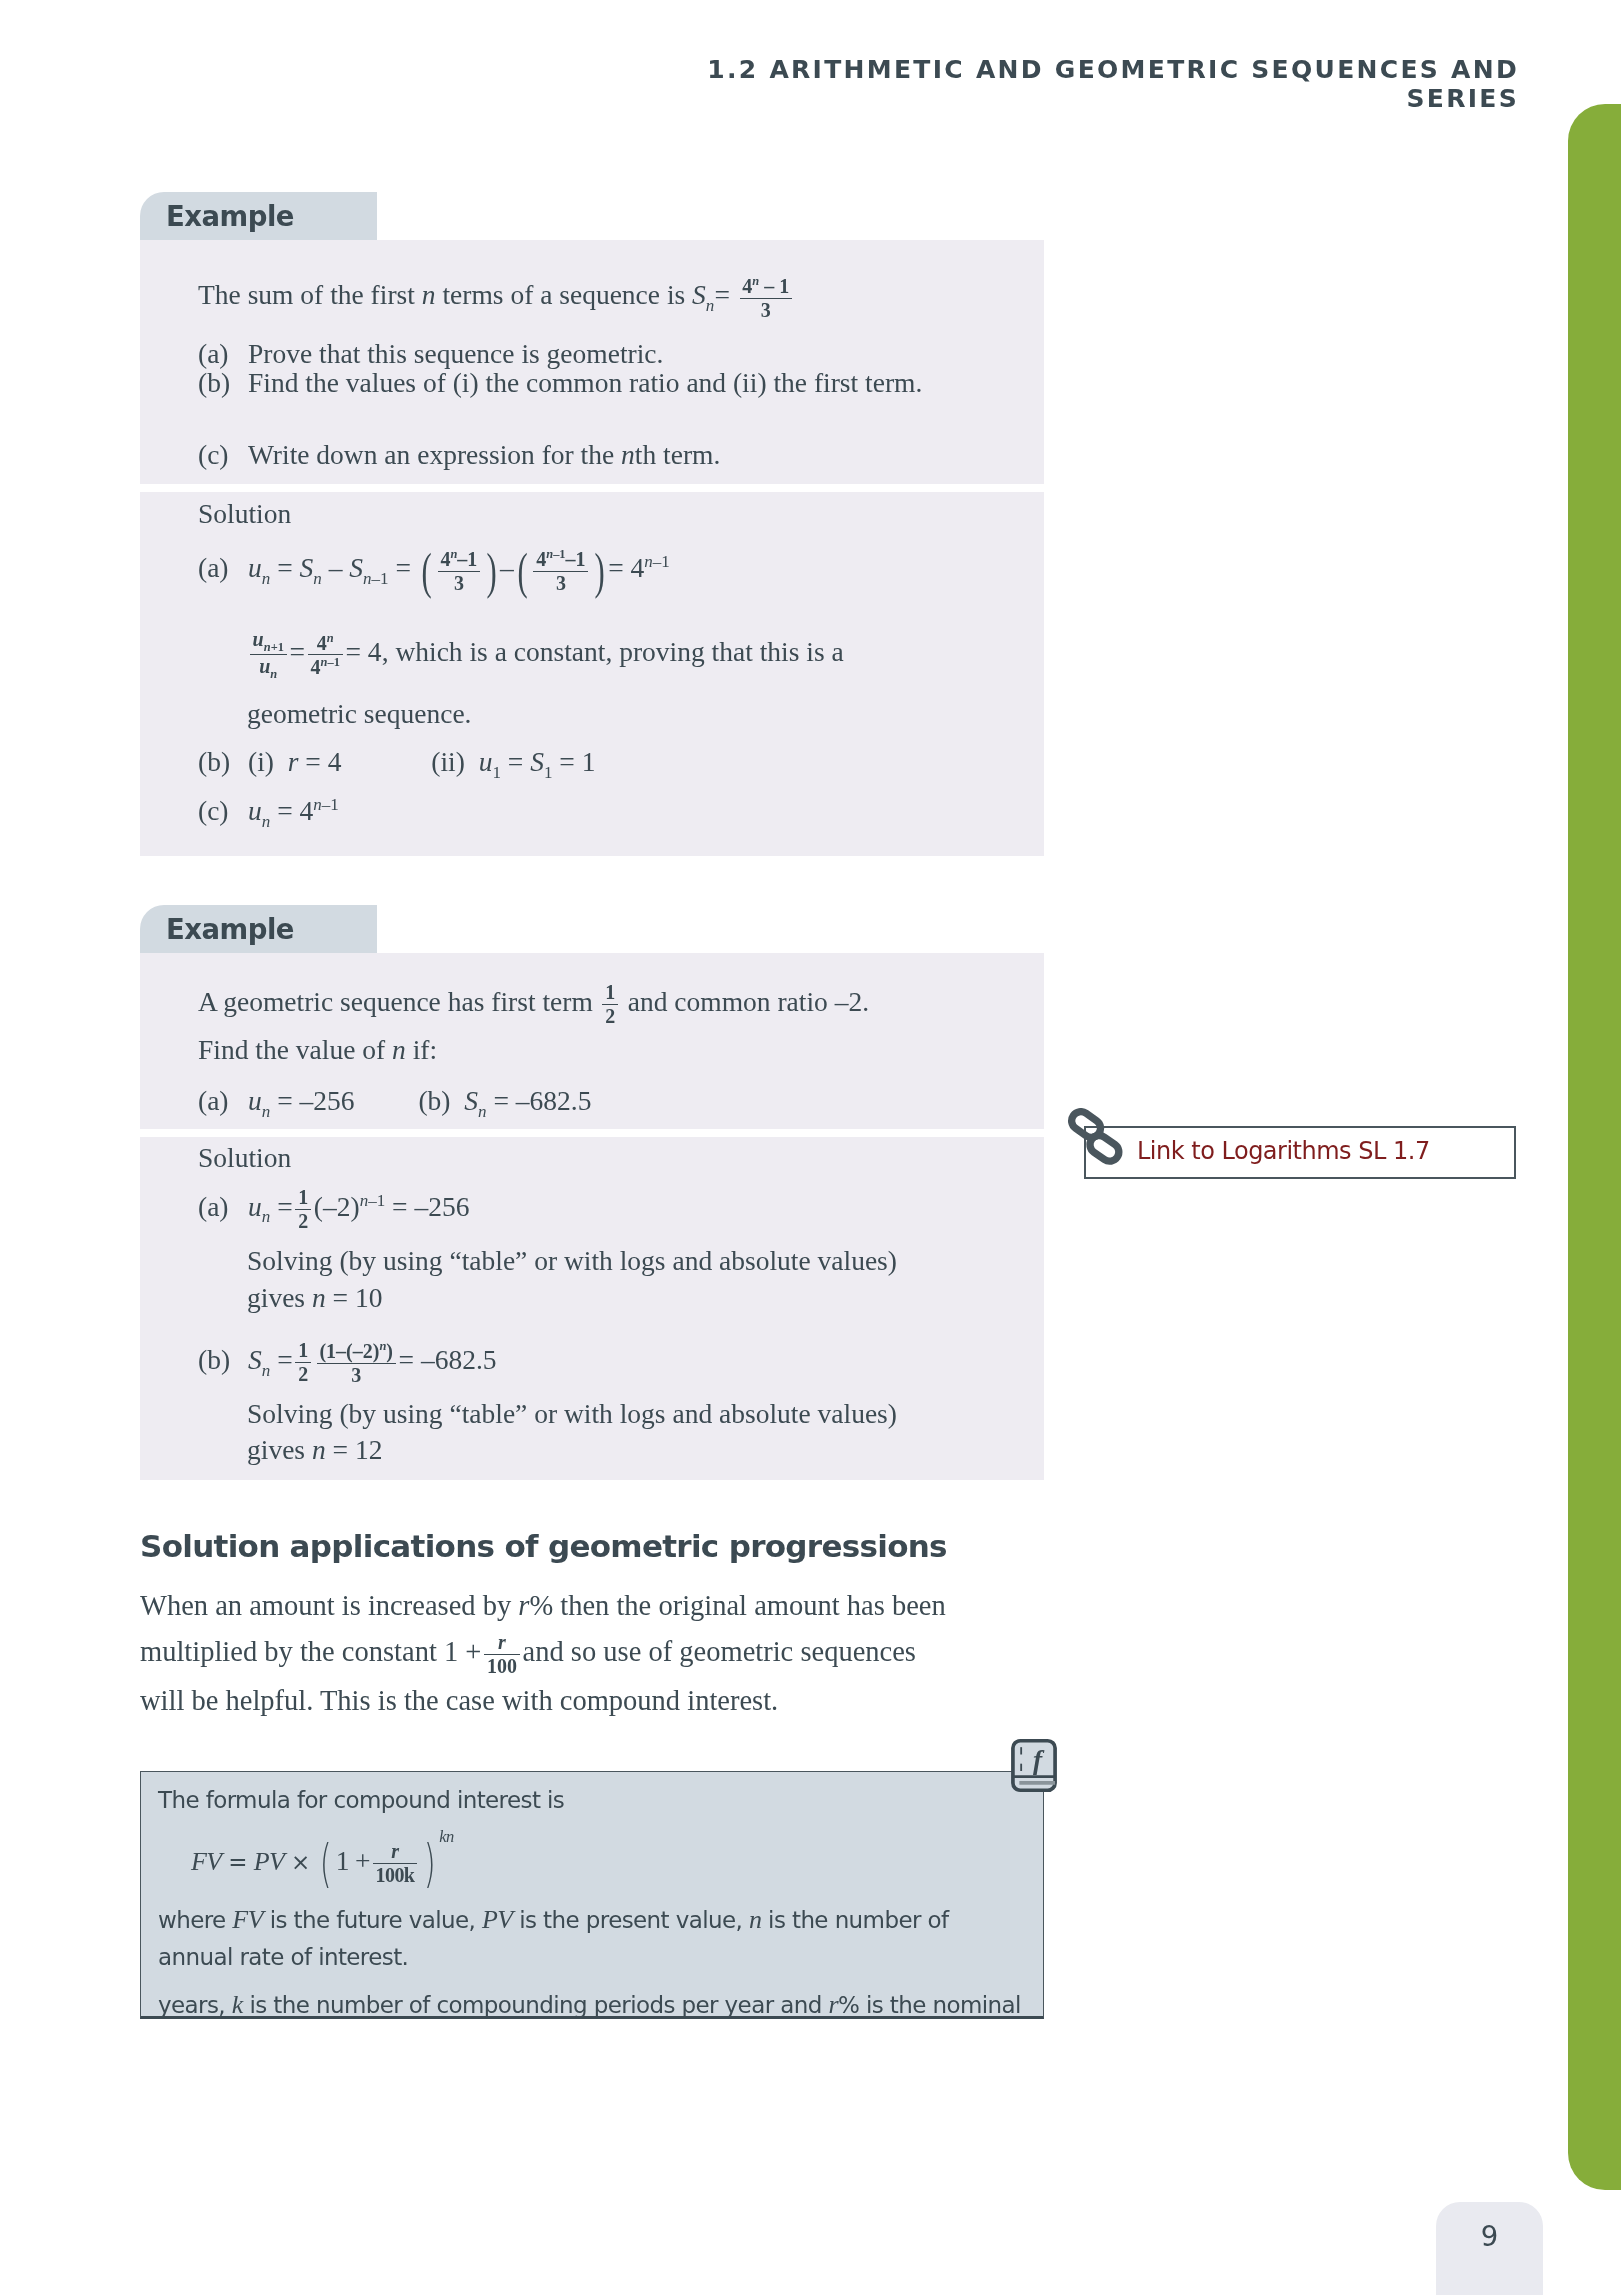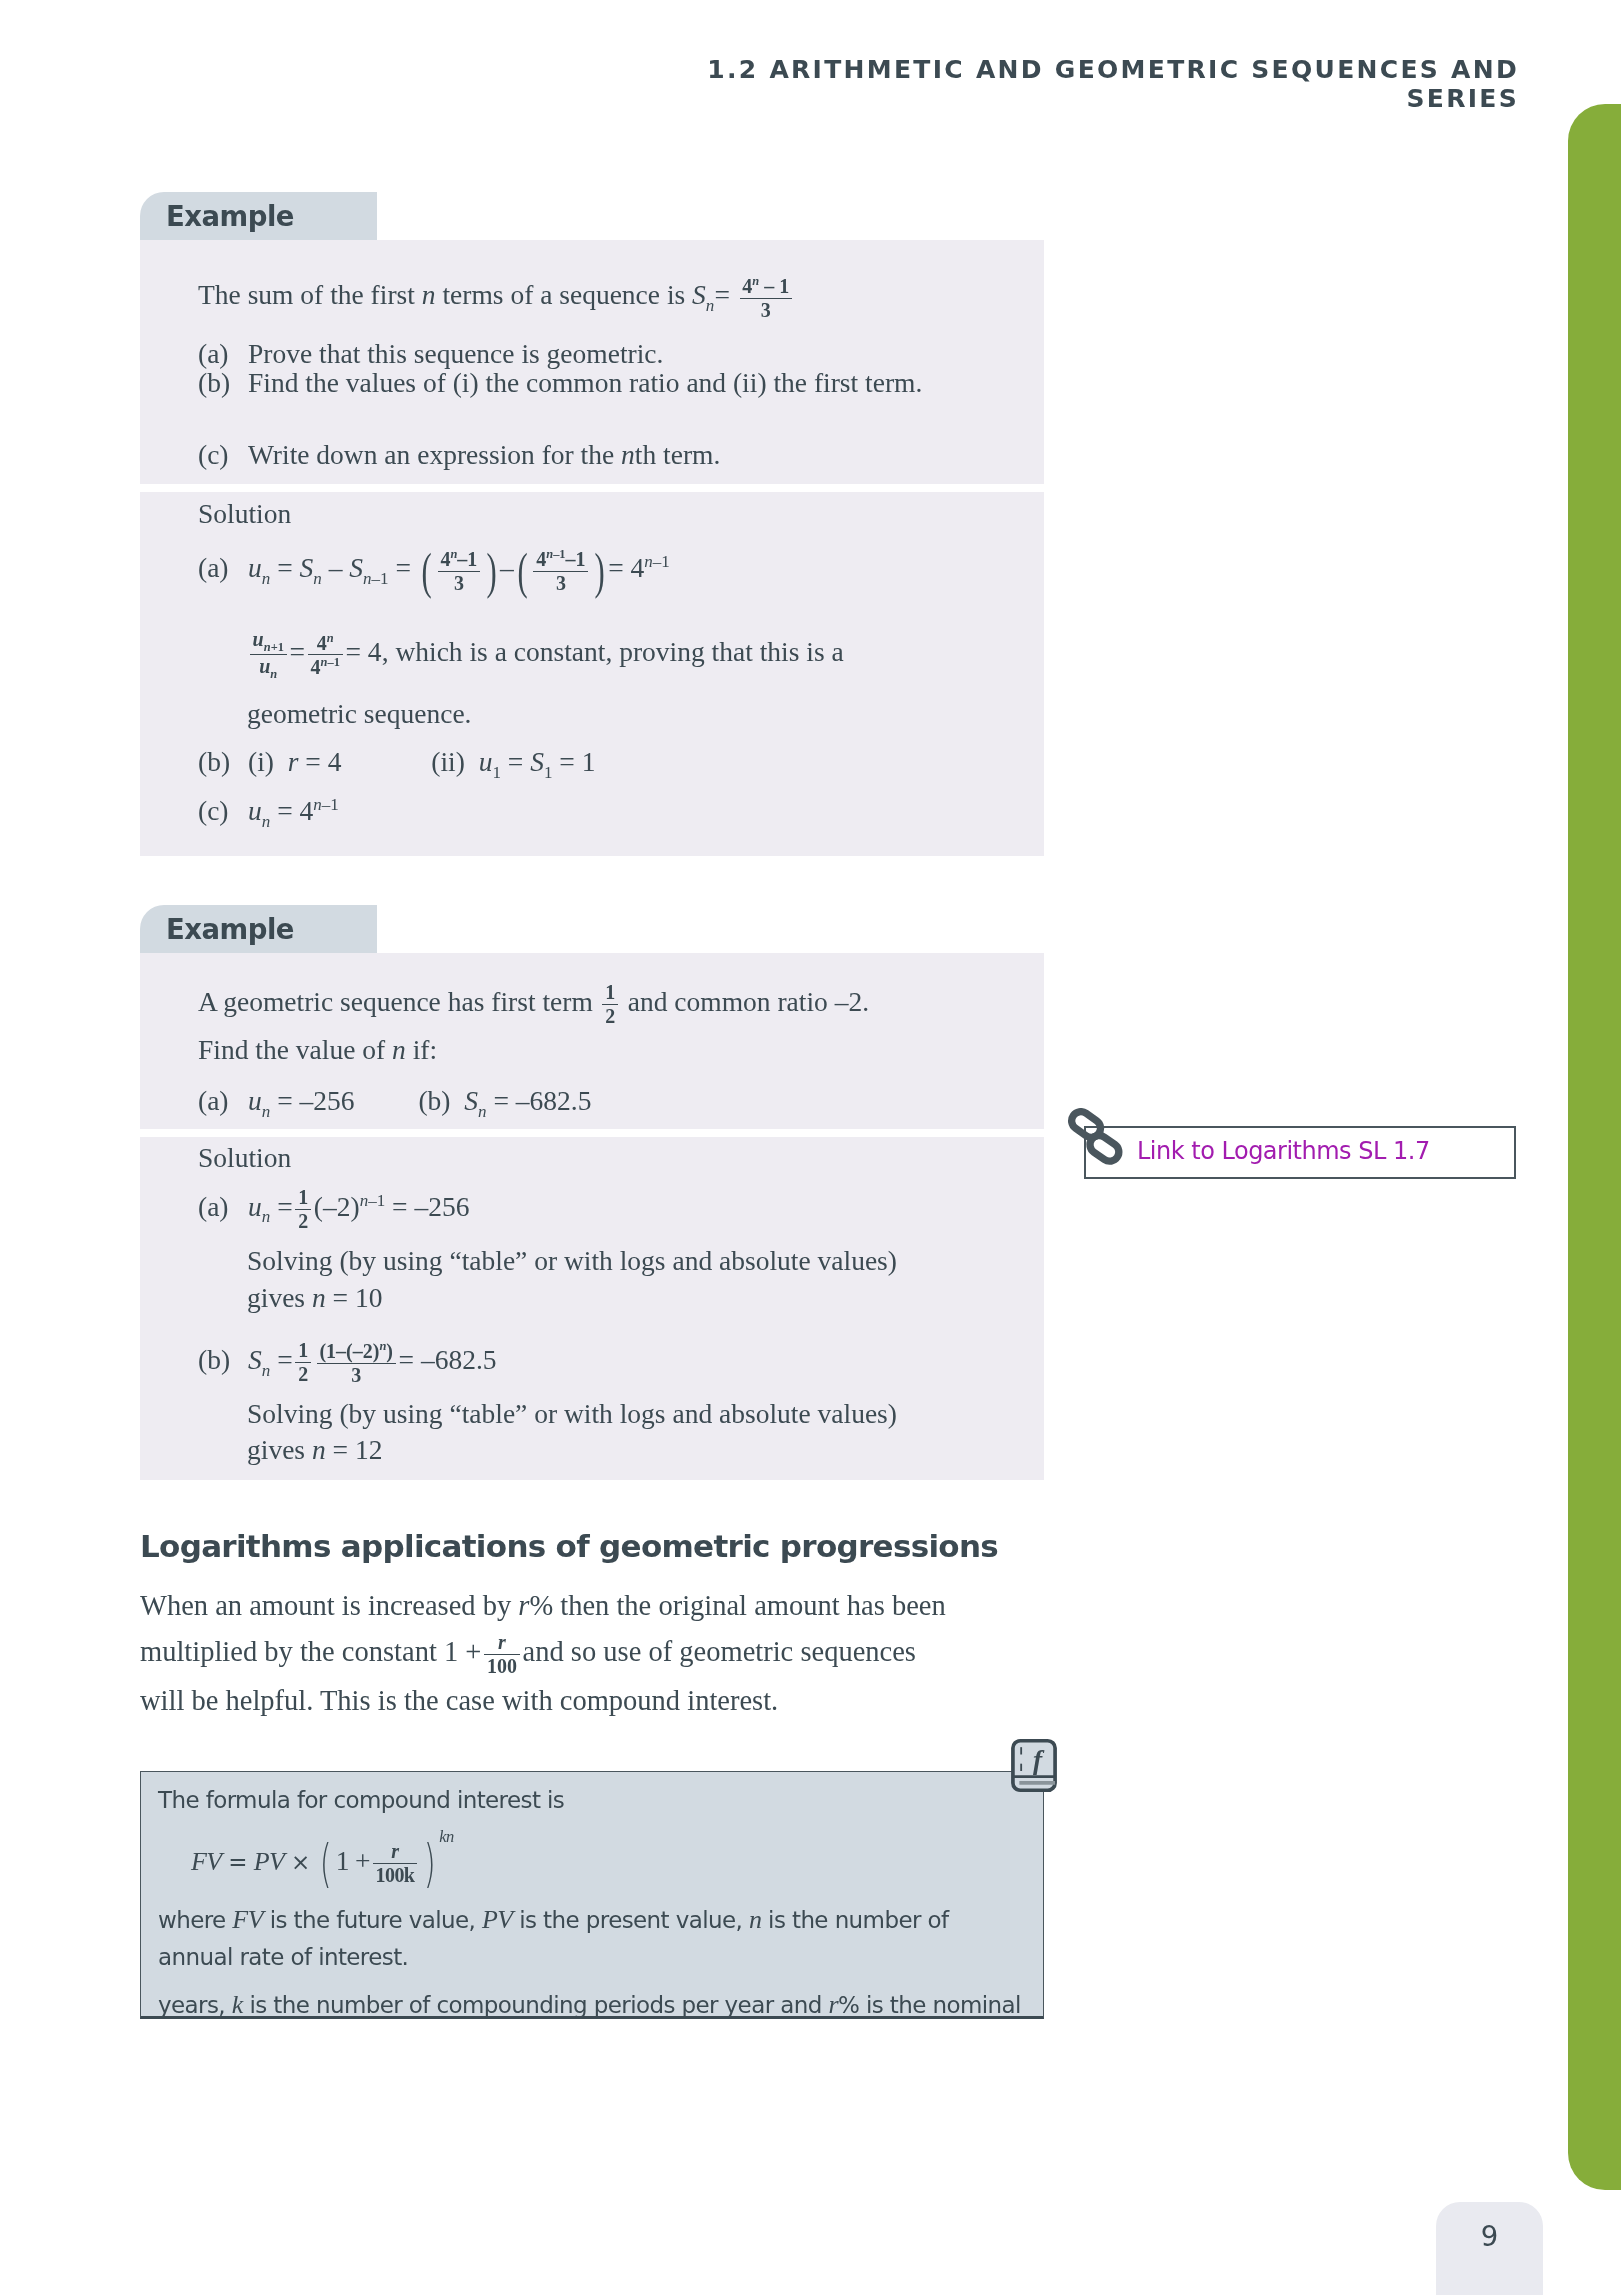--- a/index.html
+++ b/index.html
@@ -73,21 +73,21 @@
   .book-icon {
     position: absolute; left: 1010px; top: 1738px; width: 48px; height: 55px;
   }
 
   .link-box {
     position: absolute; left: 1084px; top: 1126px; width: 432px; height: 53px;
     border: 2.3px solid #4a565d; box-sizing: border-box; background: #fff;
   }
   .link-text {
     position: absolute; left: 1137px; top: 1137px; font-family: "DejaVu Sans", sans-serif;
-    font-size: 24px; color: #a21caf; letter-spacing: -0.5px;
+    font-size: 24px; color: #7f1d1d; letter-spacing: -0.5px;
   }
   .link-icon { position: absolute; left: 1065px; top: 1108px; width: 66px; height: 66px; }
 </style>
 </head>
 <body>
 
 <div class="running-head">1.2 ARITHMETIC AND GEOMETRIC SEQUENCES AND SERIES</div>
 <div class="green-tab"></div>
 
 <div class="ex-label" style="top:192px">Example 1.2.5</div>
@@ -156,21 +156,21 @@
 
 <div class="link-box"></div>
 <svg class="link-icon" viewBox="0 0 72 72">
   <g fill="none" stroke="#4a565d" stroke-width="8" stroke-linecap="round">
     <rect x="6" y="8" width="34" height="20" rx="10" transform="rotate(35 23 18)"></rect>
     <rect x="26" y="34" width="34" height="20" rx="10" transform="rotate(35 43 44)"></rect>
   </g>
 </svg>
 <div class="link-text">Link to Logarithms SL 1.7</div>
 
-<div class="section-heading">Logarithms applications of geometric progressions</div>
+<div class="section-heading">Solution applications of geometric progressions</div>
 <div class="body-text" style="top:1583px">
   <div><span>When an amount is increased by</span> <i>r</i><span>% then the original amount has been</span></div>
   <div><span>multiplied by the constant 1 +</span><span class="frac"><span class="num"><i>r</i></span><span>100</span></span><span>and so use of geometric sequences</span></div>
   <div>will be helpful. This is the case with compound interest.</div>
 </div>
 
 <div class="formula-box"></div>
 <svg class="book-icon" viewBox="0 0 52 60">
   <rect x="3" y="3" width="46" height="54" rx="8" fill="#d2dae1" stroke="#3c4a52" stroke-width="4"></rect>
   <line x1="3" y1="42" x2="49" y2="42" stroke="#3c4a52" stroke-width="3"></line>

